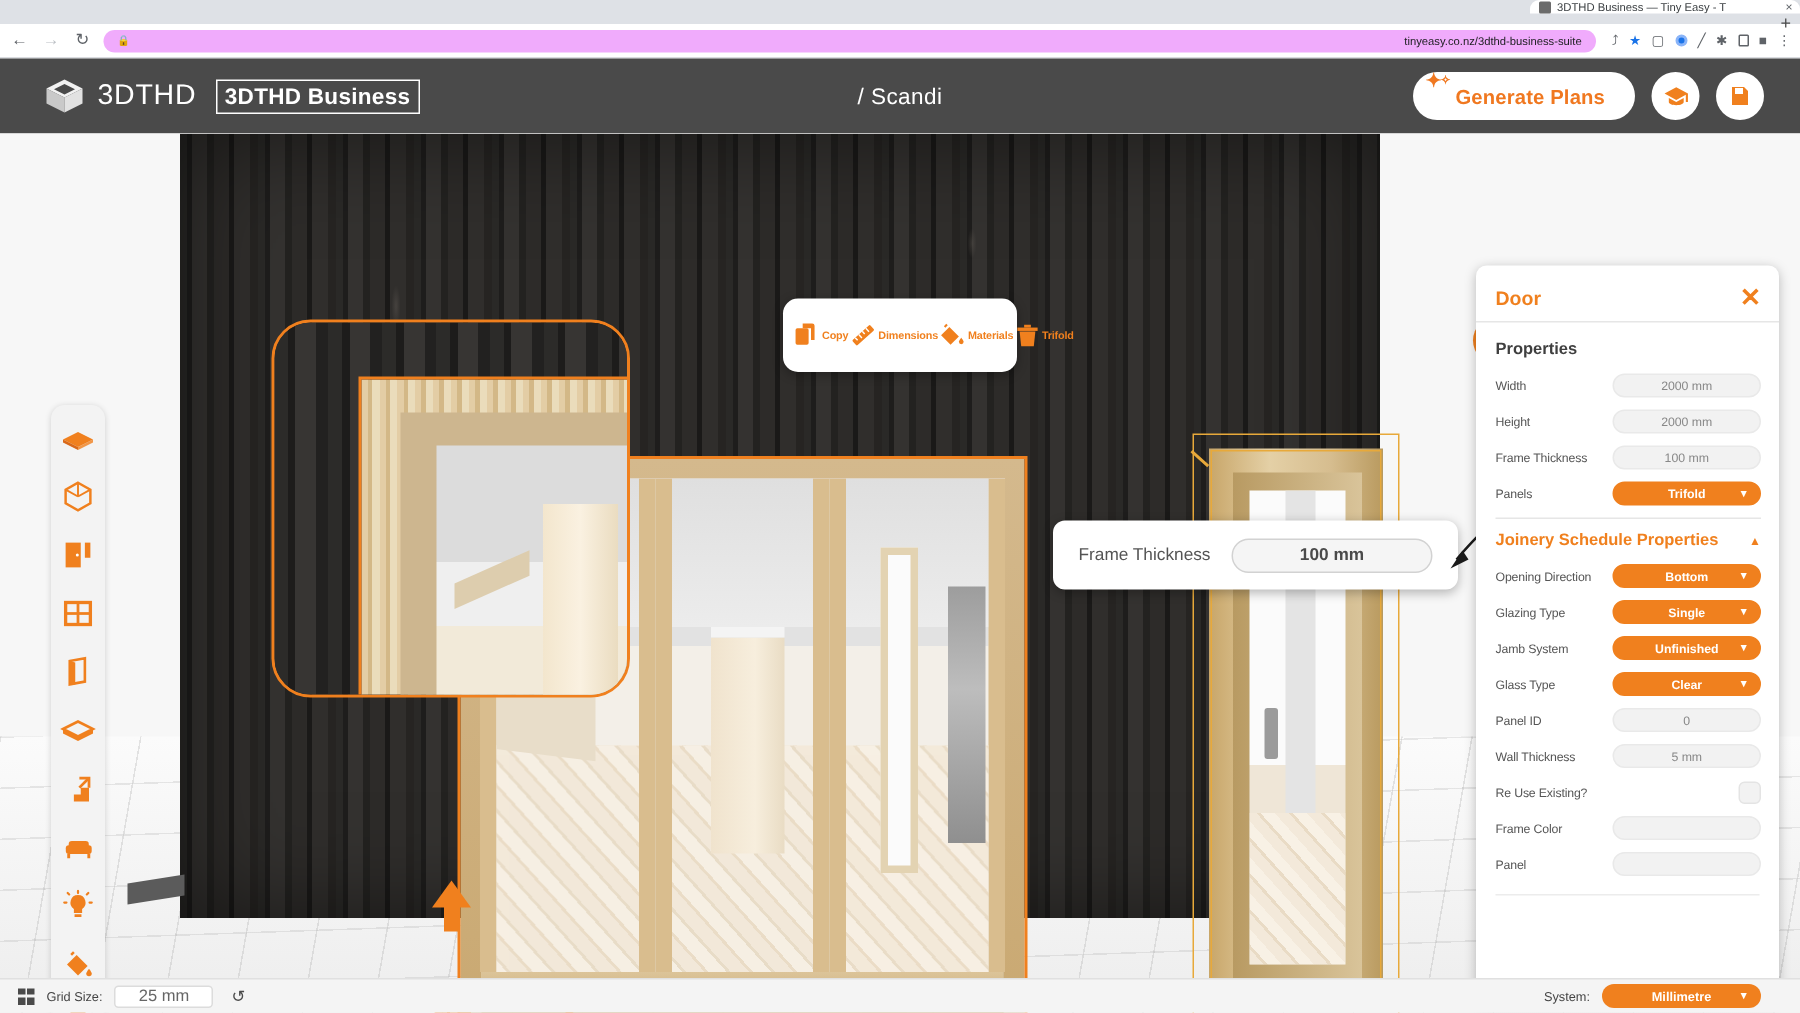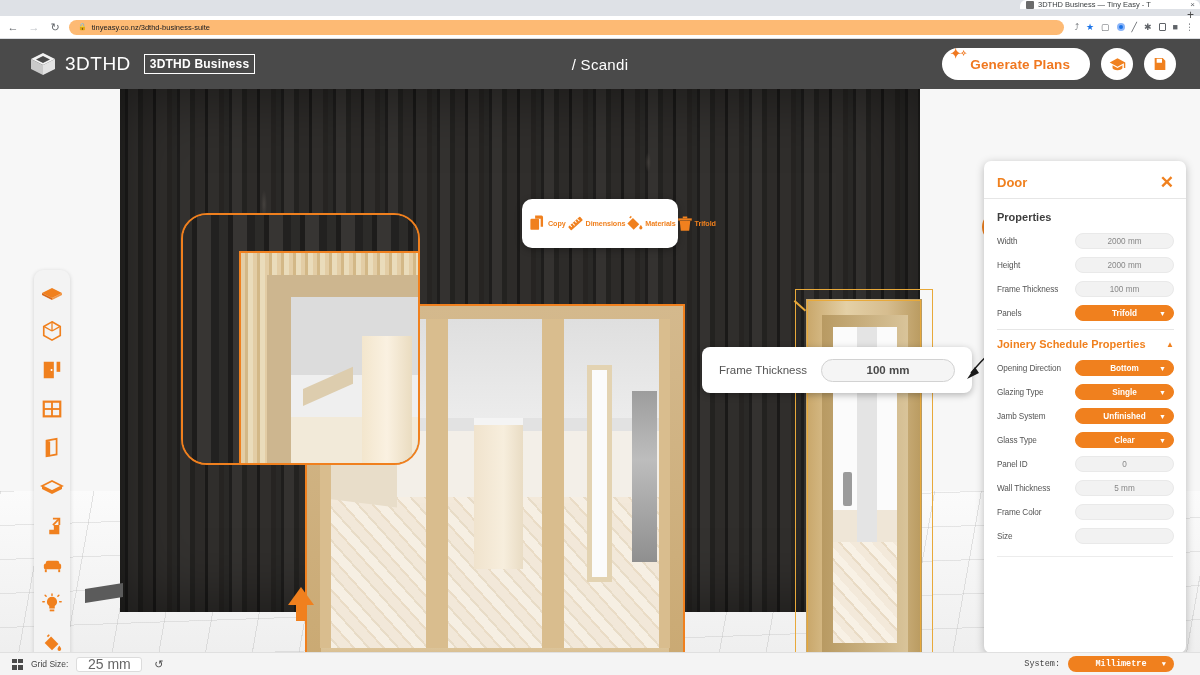--- a/index.html
+++ b/index.html
@@ -27,41 +27,41 @@
   .tab-close { font-size: 8px; color: #5f6368; flex: 0 0 auto; }
   .new-tab { font-size: 12px; color: #4a4a4a; padding: 0 6px 1px 8px; line-height: 1; }
 
   .toolbar {
     height: 23px; background: #fff; display: flex; align-items: center;
     padding: 0 6px; gap: 7px; border-bottom: 1px solid #dadce0;
   }
   .nav-ico { font-size: 11px; color: #5f6368; width: 14px; text-align: center; line-height: 1; }
   .nav-ico.dim { color: #bdc1c6; }
   .omnibox {
-    flex: 1 1 auto; height: 15px; background: #fdba74; border-radius: 8px;
+    flex: 1 1 auto; height: 15px; background: #f0abfc; border-radius: 8px;
     display: flex; align-items: center; gap: 5px; padding: 0 9px;
-    font-size: 7.5px; color: #202124;
+    font-size: 7.5px; color: #202124; justify-content: space-between;
   }
   .lock-ico { font-size: 7px; color: #5f6368; }
   .tb-icons { display: flex; align-items: center; gap: 7px; padding-left: 4px; }
   .tb-ico { font-size: 9px; color: #5f6368; line-height: 1; }
   .tb-ico.star { color: #1a73e8; }
   .tb-ico.blue-dot { width: 8px; height: 8px; border-radius: 50%; background: #1a73e8; border: 2px solid #8ab4f8; }
   .tb-ico.sq { width: 7px; height: 8px; border: 1.2px solid #5f6368; border-radius: 1px; }
 
   
   .app-header {
     height: 50px; background: #4a4a4a; width: 1200px;
     display: flex; align-items: center; position: relative;
   }
   .brand { display: flex; align-items: center; gap: 9px; padding-left: 30px; }
   .logo-cube { width: 26px; height: 26px; position: relative; }
   .brand-name { color: #fff; font-size: 19px; font-weight: normal; letter-spacing: .5px; }
   .brand-badge {
-    border: 1.5px solid #fff; color: #fff; font-size: 12px; font-weight: bold;
+    border: 1.5px solid #fff; color: #fff; font-size: 15px; font-weight: bold;
     padding: 2px 5px; margin-left: 4px; letter-spacing: .2px;
   }
   .proj-title {
     position: absolute; left: 0; right: 0; text-align: center;
     color: #fff; font-size: 15px; letter-spacing: .3px; pointer-events: none;
   }
   .header-right {
     margin-left: auto; display: flex; align-items: center; gap: 11px; padding-right: 24px;
   }
   .gen-plans {
@@ -311,21 +311,21 @@
   .callout-label { font-size: 11.5px; color: #545454; white-space: nowrap; }
   .callout-val {
     flex: 1 1 auto; height: 23px; border: 1px solid #d2d2d2; border-radius: 12px;
     background: #f5f5f5; display: flex; align-items: center; justify-content: center;
     font-size: 11.5px; color: #4a4a4a; font-weight: bold;
   }
   .callout-arrow { position: absolute; left: 965px; top: 250px; width: 48px; height: 42px; }
 
   
   .rpanel {
-    position: absolute; right: 14px; top: 72px; width: 202px; height: 492px;
+    position: absolute; right: 14px; top: 88px; width: 202px; height: 492px;
     background: #fff; border-radius: 7px; box-shadow: 0 2px 8px rgba(0,0,0,.25);
     display: flex; flex-direction: column;
   }
   .rp-head {
     height: 32px; display: flex; align-items: center; justify-content: space-between;
     padding: 0 12px 0 13px; border-bottom: 1px solid #e6e6e6; margin-top: 6px;
   }
   .rp-title { color: #f0801e; font-size: 13px; font-weight: bold; }
   .rp-close { color: #f0801e; font-size: 17px; font-weight: bold; line-height: 1; }
   .rp-body { padding: 8px 12px 0 13px; }
@@ -365,24 +365,24 @@
     display: flex; align-items: center; padding: 0 12px; gap: 8px;
   }
   .grid-ico {
     width: 11px; height: 11px;
     display: grid; grid-template-columns: 1fr 1fr; grid-template-rows: 1fr 1fr; gap: 1.5px;
   }
   .grid-ico i { background: #4a4a4a; display: block; }
   .bb-label { font-size: 8.5px; color: #444; }
   .bb-input {
     width: 66px; height: 15px; border: 1px solid #dcdcdc; border-radius: 3px; background: #fff;
-    display: flex; align-items: center; justify-content: center; font-size: 14px; color: #666;
+    display: flex; align-items: center; justify-content: center; font-size: 11px; color: #666;
   }
   .bb-reset { font-size: 11px; color: #4a4a4a; margin-left: 4px; }
-  .bb-right { margin-left: auto; display: flex; align-items: center; gap: 8px; padding-right: 14px; font-family: Liberation Mono, monospace; }
+  .bb-right { margin-left: auto; display: flex; align-items: center; gap: 8px; padding-right: 14px; }
   .sys-drop {
     width: 106px; height: 16px; border-radius: 8px; background: #f0801e;
     display: flex; align-items: center; justify-content: center; position: relative;
     color: #fff; font-size: 8.5px; font-weight: bold;
   }
   .sys-drop .dcar { position: absolute; right: 8px; font-size: 7px; }
 </style>
 </head>
 <body>
 
@@ -742,27 +742,31 @@
               <span>0</span>
             </span>
           </div>
           <div class="prow">
             <span class="plabel">Wall Thickness</span>
             <span class="pval">
               <span>5 mm</span>
             </span>
           </div>
           <div class="prow">
+            <span class="plabel">Re Use Existing?</span>
+            <span class="pcheck"></span>
+          </div>
+          <div class="prow">
             <span class="plabel">Frame Color</span>
             <span class="pval empty">
               <span></span>
             </span>
           </div>
           <div class="prow">
-            <span class="plabel">Size</span>
+            <span class="plabel">Panel</span>
             <span class="pval empty">
               <span></span>
             </span>
           </div>
         </div>
     </div>
     <div class="rp-foot-rule"></div>
   </div>
 </div>
 

